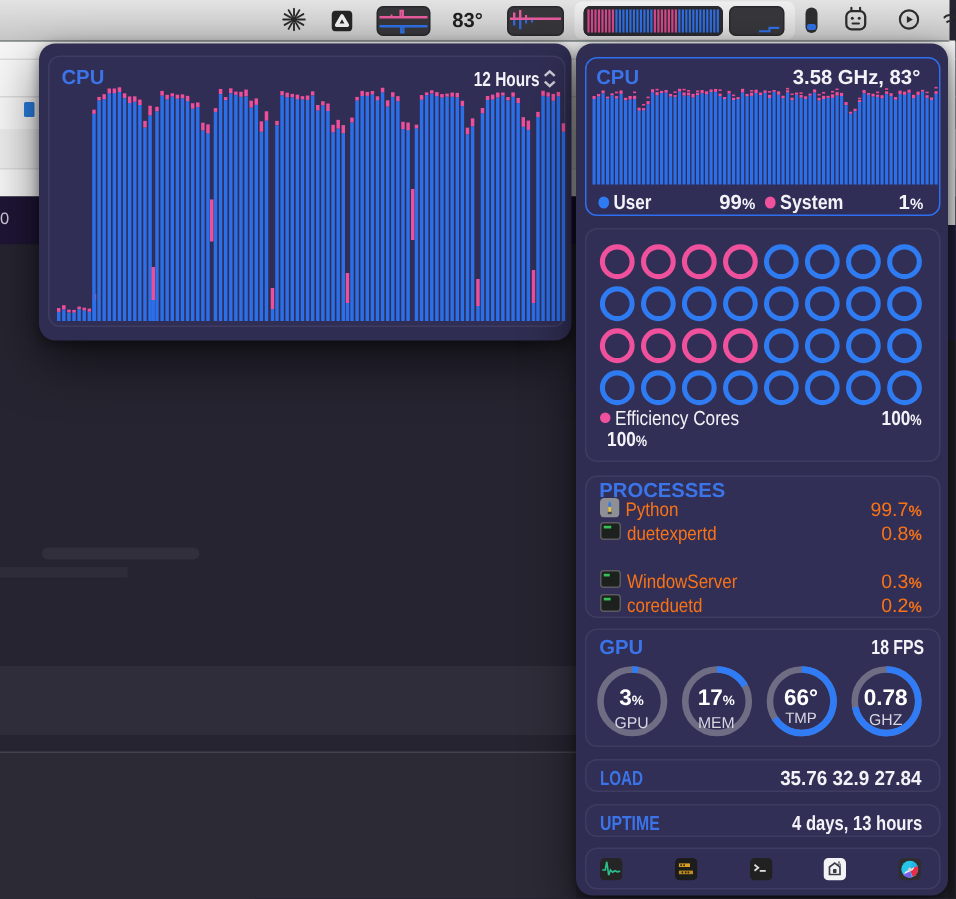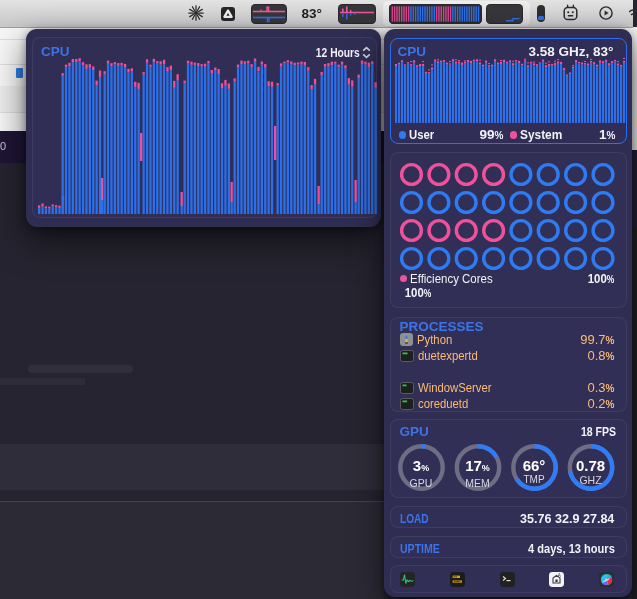--- a/index.html
+++ b/index.html
@@ -37,21 +37,21 @@
 #rpanel .ibox { left:5.5px; width:237px; }
 #box1 { top:9px; height:106px; border:1.5px solid #2e6ff0; background:#302e57; }
 #box2 { top:123px; height:156px; }
 #box3 { top:287.5px; height:95px; }
 #box4 { top:390px; height:79px; }
 #box5 { top:477px; height:22px; }
 #box6 { top:507px; height:22px; }
 #box7 { top:536px; height:28px; }
 .lrow { position:absolute; left:9px; right:11px; display:flex; justify-content:space-between; align-items:center; }
 .dot { display:inline-block; width:7.5px; height:7.5px; border-radius:50%; margin-right:2.5px; vertical-align:0.5px; }
-.prow { position:absolute; left:9px; right:11px; height:16px; display:flex; align-items:center; color:#fdba74; font-size:13px; }
+.prow { position:absolute; left:9px; right:11px; height:16px; display:flex; color:#f97316; font-size:13px; }
 .prow .nm { margin-left:4.5px; }
 .prow .pc { margin-left:auto; }
 </style></head>
 <body>
 <div class="abs" id="whitewin">
     <div class="row1"></div>
     <div class="row2"></div>
     <div class="band"></div>
     <div class="row3"></div>
   <div style="position:absolute;left:16px;top:40px;width:7px;height:10px;background:#2b7de0;border-radius:1px"></div>

